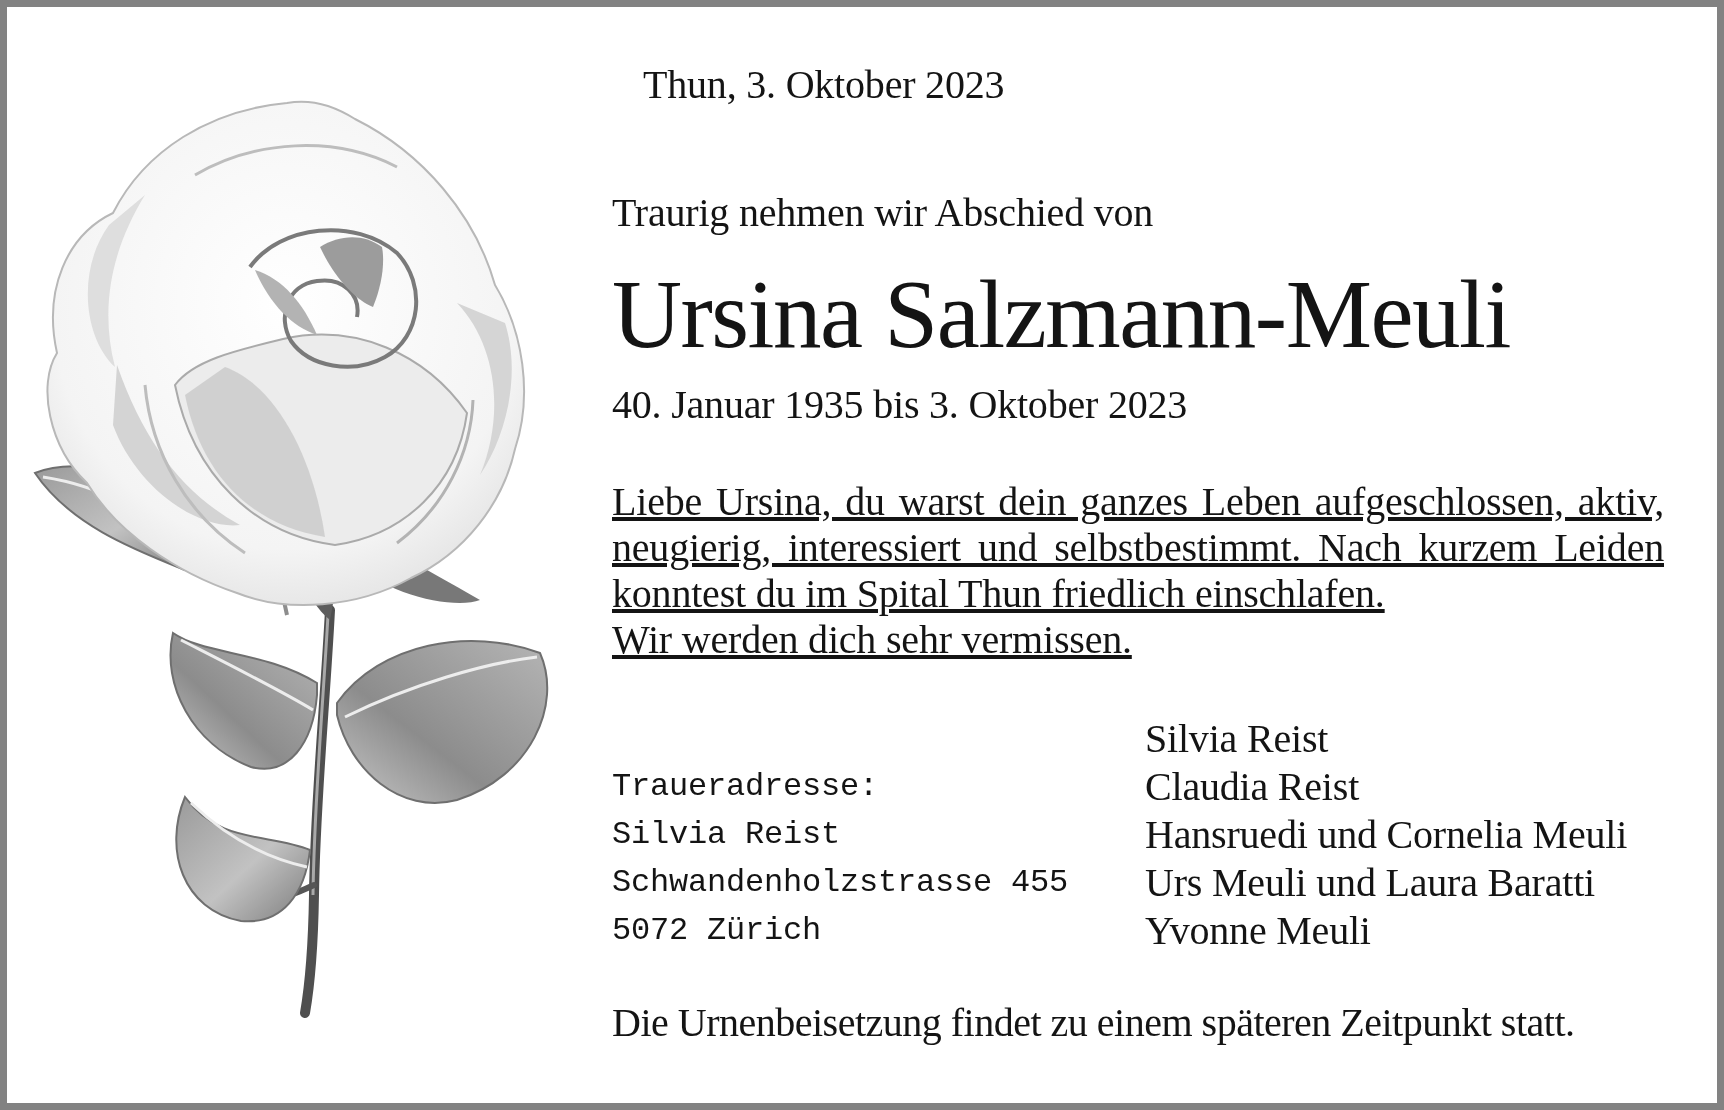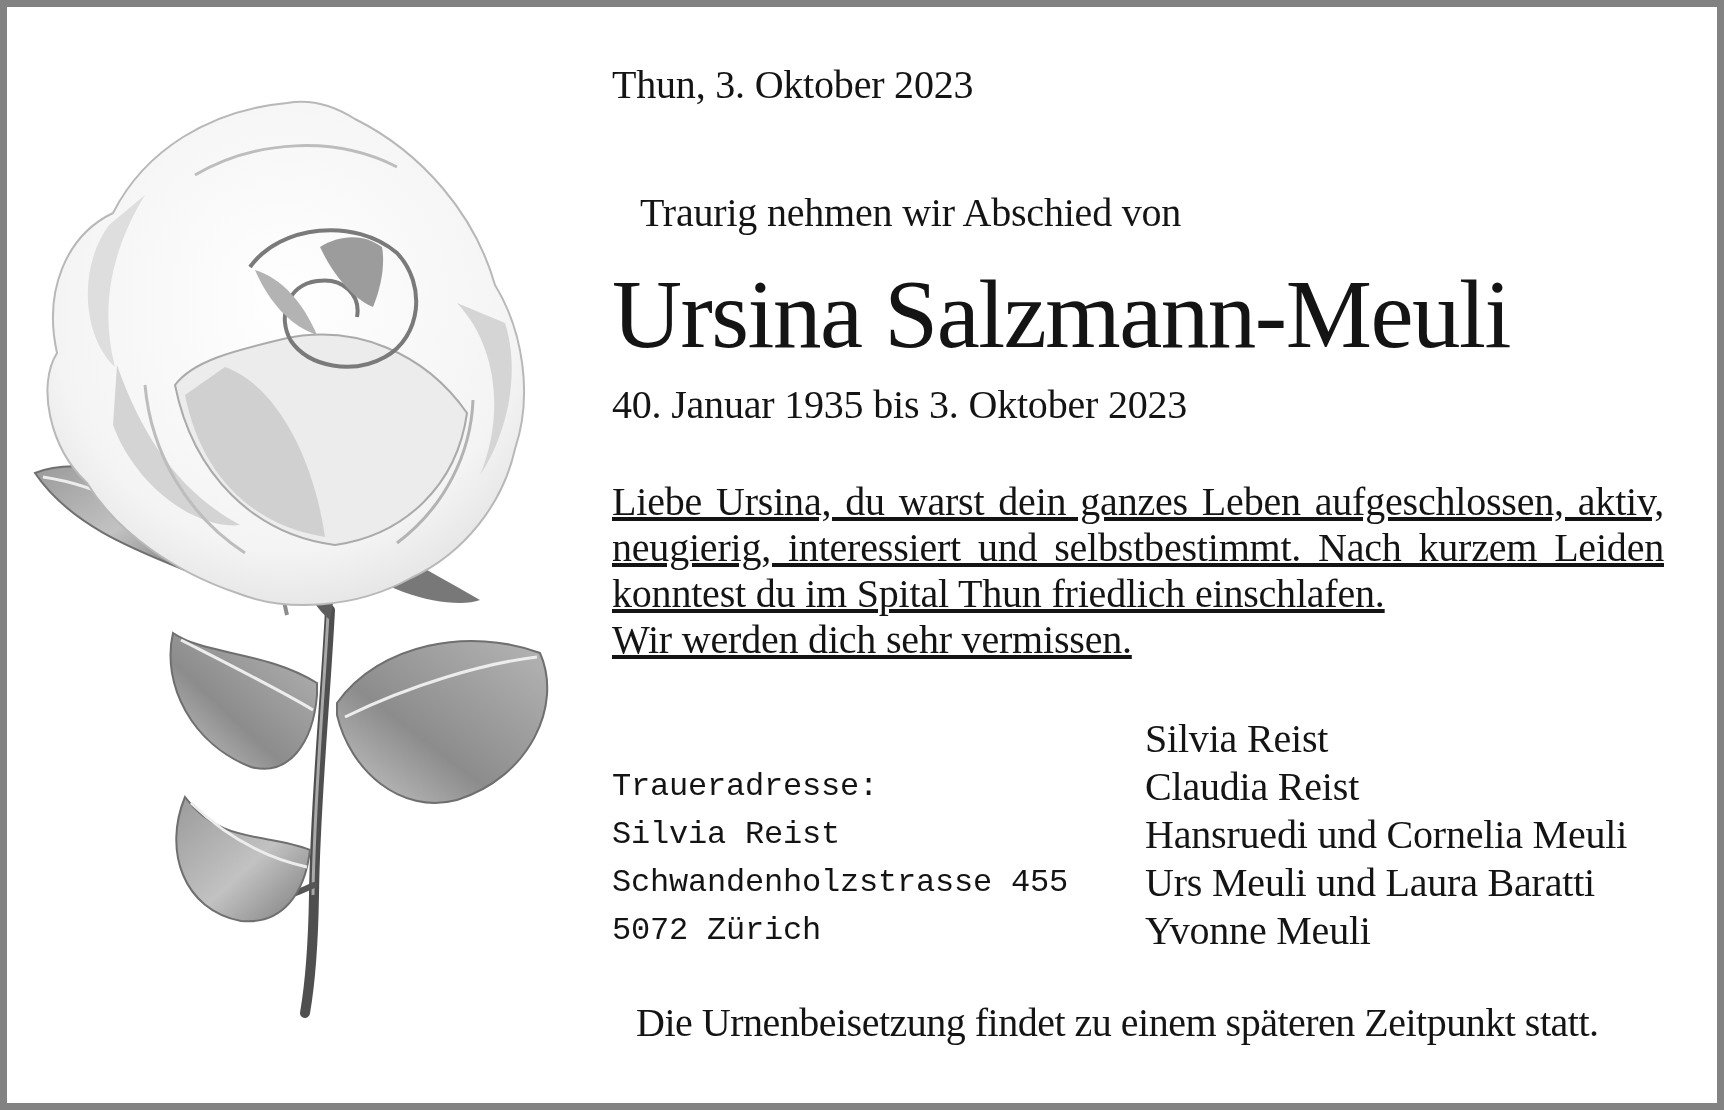--- a/index.html
+++ b/index.html
@@ -15,22 +15,22 @@
     font-family: "Liberation Serif", "DejaVu Serif", serif;
     color: #141414;
   }
   .abs { position: absolute; }
   .txt {
     font-size: 40px;
     line-height: 46px;
     letter-spacing: -0.2px;
     white-space: nowrap;
   }
-  .dateline   { left: 605px; top: 55px; }
-  .intro      { left: 605px; top: 183px; margin-left: 28px; }
+  .dateline   { left: 636px; top: 55px; }
+  .intro      { left: 605px; top: 183px; }
   .deceased {
     left: 605px; top: 258px;
     font-size: 97px;
     line-height: 100px;
     letter-spacing: -1.5px;
     white-space: nowrap;
   }
   .lifespan   { left: 605px; top: 375px; }
   .eulogy {
     left: 605px; top: 472px;
@@ -51,21 +51,21 @@
     white-space: nowrap;
   }
   .address {
     left: 605px; top: 756px;
     font-size: 32px;
     line-height: 48px;
     letter-spacing: -0.2px;
     white-space: nowrap;
     font-family: Liberation Mono, monospace;
   }
-  .closing    { left: 629px; top: 993px; letter-spacing: -0.5px; }
+  .closing    { left: 605px; top: 993px; letter-spacing: -0.5px; }
   .rose-wrap  { left: 18px; top: 48px; width: 548px; height: 975px; }
   .rose-wrap svg { width: 100%; height: 100%; display: block; }
 </style>
 </head>
 <body>
 
 <div class="card">
 
   <div class="abs rose-wrap">
     <svg viewBox="0 0 548 975" aria-hidden="true">

